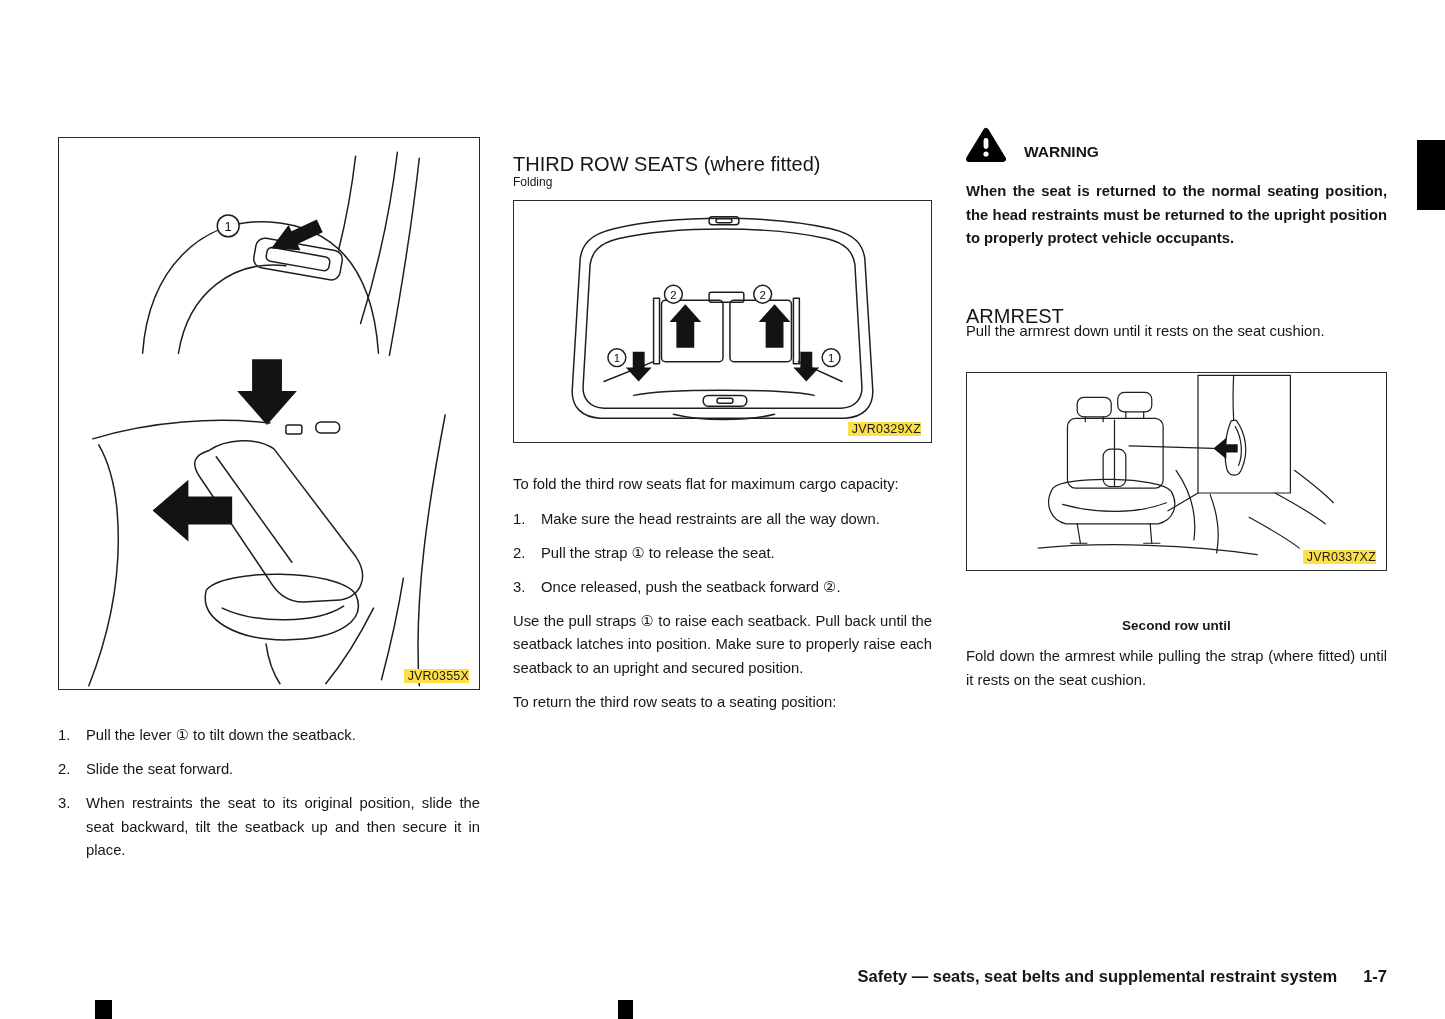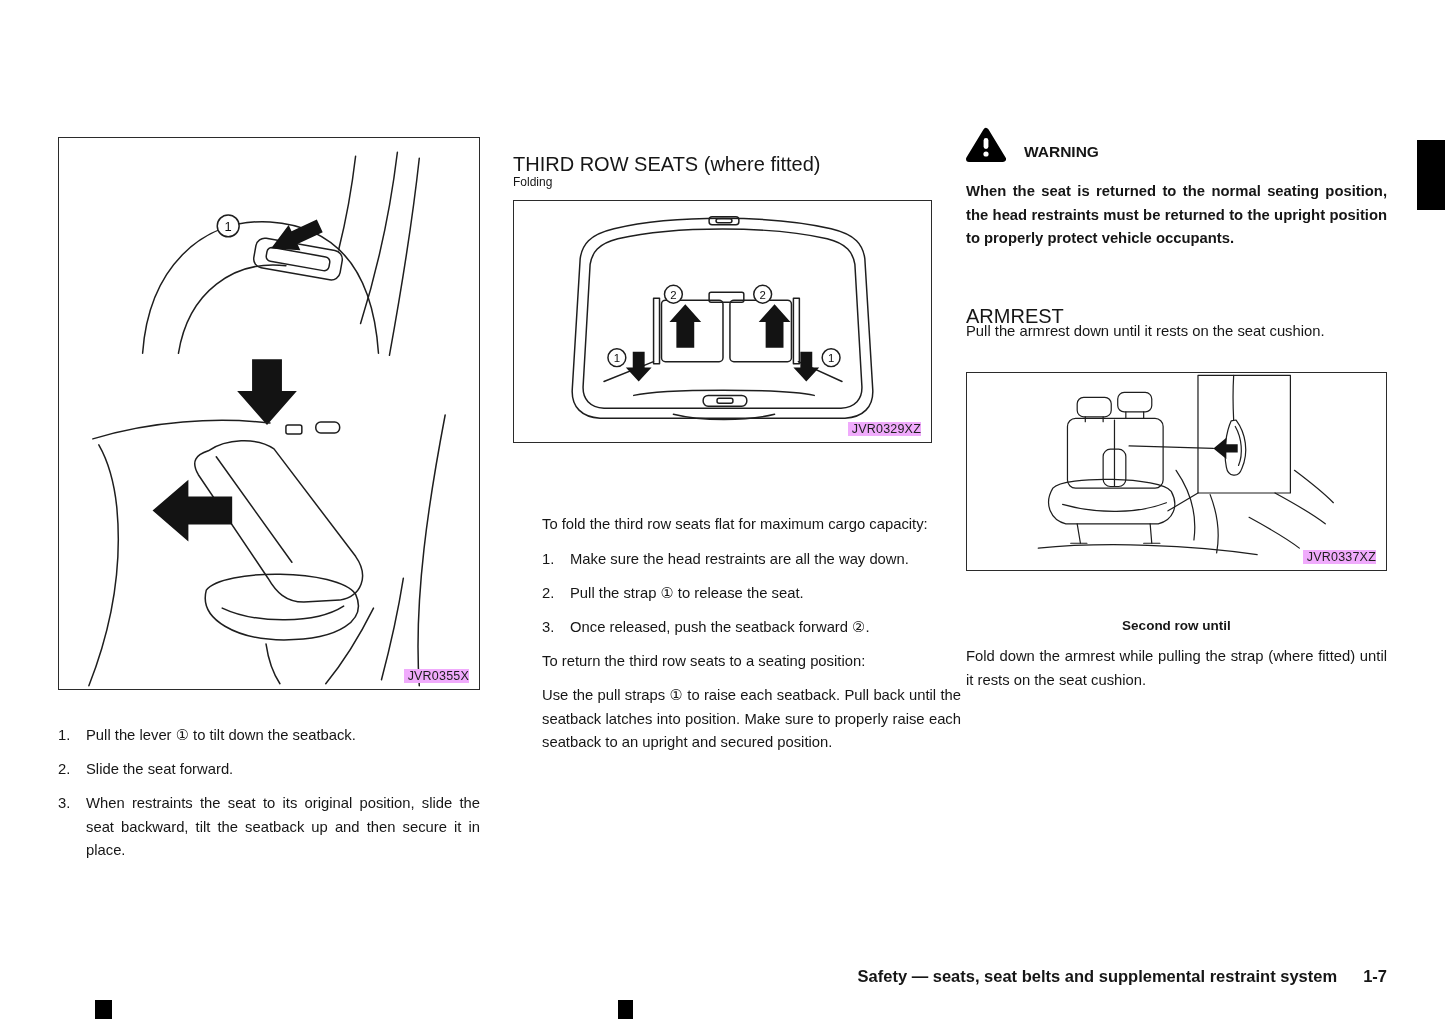--- a/index.html
+++ b/index.html
@@ -9,21 +9,21 @@
     position:relative; width:1445px; height:1019px; background:#fff;
     color:#161616; font-size:14.8px; line-height:23.5px; overflow:hidden;
   }
   .abs { position:absolute; }
   .figbox {
     position:absolute; border:1.5px solid #2b2b2b; background:#fff;
   }
   .figbox svg { position:absolute; left:0; top:0; width:100%; height:100%; }
   .figcode {
     position:absolute; right:10px; bottom:6px; font-size:12.5px;
-    line-height:14px; color:#1c1c1c; letter-spacing:.2px; background:#f0abfc; padding-left:4px;
+    line-height:14px; color:#1c1c1c; letter-spacing:.2px; background:#fde047; padding-left:4px;
   }
   .steps { list-style:none; }
   .step { display:flex; margin-bottom:10.5px; }
   .step .n { flex:0 0 28px; }
   .step .t { flex:1; text-align:justify; }
   .h1 { font-size:20px; line-height:24px; font-weight:400;margin-top:20px; }
   .h2 { font-size:12px; line-height:22px; font-weight:400; }
   .para { text-align:justify; margin-bottom:11px; }
   .warn-row { display:flex; align-items:flex-end; gap:18px; }
   .warn-label { font-size:15.5px; font-weight:700; line-height:16px; margin-bottom:3px; }
@@ -151,38 +151,38 @@
           <rect x="190" y="196" width="44" height="11" rx="5"></rect>
           <rect x="204" y="199" width="16" height="5" rx="2"></rect>
           <path d="M160,215 C188,222 234,222 262,215"></path>
           <path d="M120,196 C150,189 270,189 302,196"></path>
         </g>
       </g>
     </svg>
     <figcaption class="figcode">JVR0329XZ</figcaption>
   </figure>
 
-  <div class="abs" style="left:542px; top:473px; width:419px;margin-top:40px;">
+  <div class="abs" style="left:513px; top:473px; width:419px;">
     <p class="para">To fold the third row seats flat for maximum cargo capacity:</p>
     <ol class="steps">
       <li class="step">
         <span class="n">1.</span>
         <span class="t">Make sure the head restraints are all the way down.</span>
       </li>
       <li class="step">
         <span class="n">2.</span>
         <span class="t">Pull the strap ① to release the seat.</span>
       </li>
       <li class="step">
         <span class="n">3.</span>
         <span class="t">Once released, push the seatback forward ②.</span>
       </li>
     </ol>
+    <p class="para">Use the pull straps ① to raise each seatback. Pull back until the seatback latches into position. Make sure to properly raise each seatback to an upright and secured position.</p>
     <p class="para">To return the third row seats to a seating position:</p>
-    <p class="para">Use the pull straps ① to raise each seatback. Pull back until the seatback latches into position. Make sure to properly raise each seatback to an upright and secured position.</p>
   </div>
 
   <div class="warn-row abs" style="left:966px; top:127px; width:421px;">
     <svg width="40" height="36" viewBox="0 0 40 36">
       <polygon points="20,4 37,32 3,32" fill="#000" stroke="#000" stroke-width="6" stroke-linejoin="round"></polygon>
       <rect x="17.6" y="11" width="4.8" height="11" rx="2.4" fill="#fff"></rect>
       <circle cx="20" cy="27" r="2.6" fill="#fff"></circle>
     </svg>
     <span class="warn-label">WARNING</span>
   </div>

